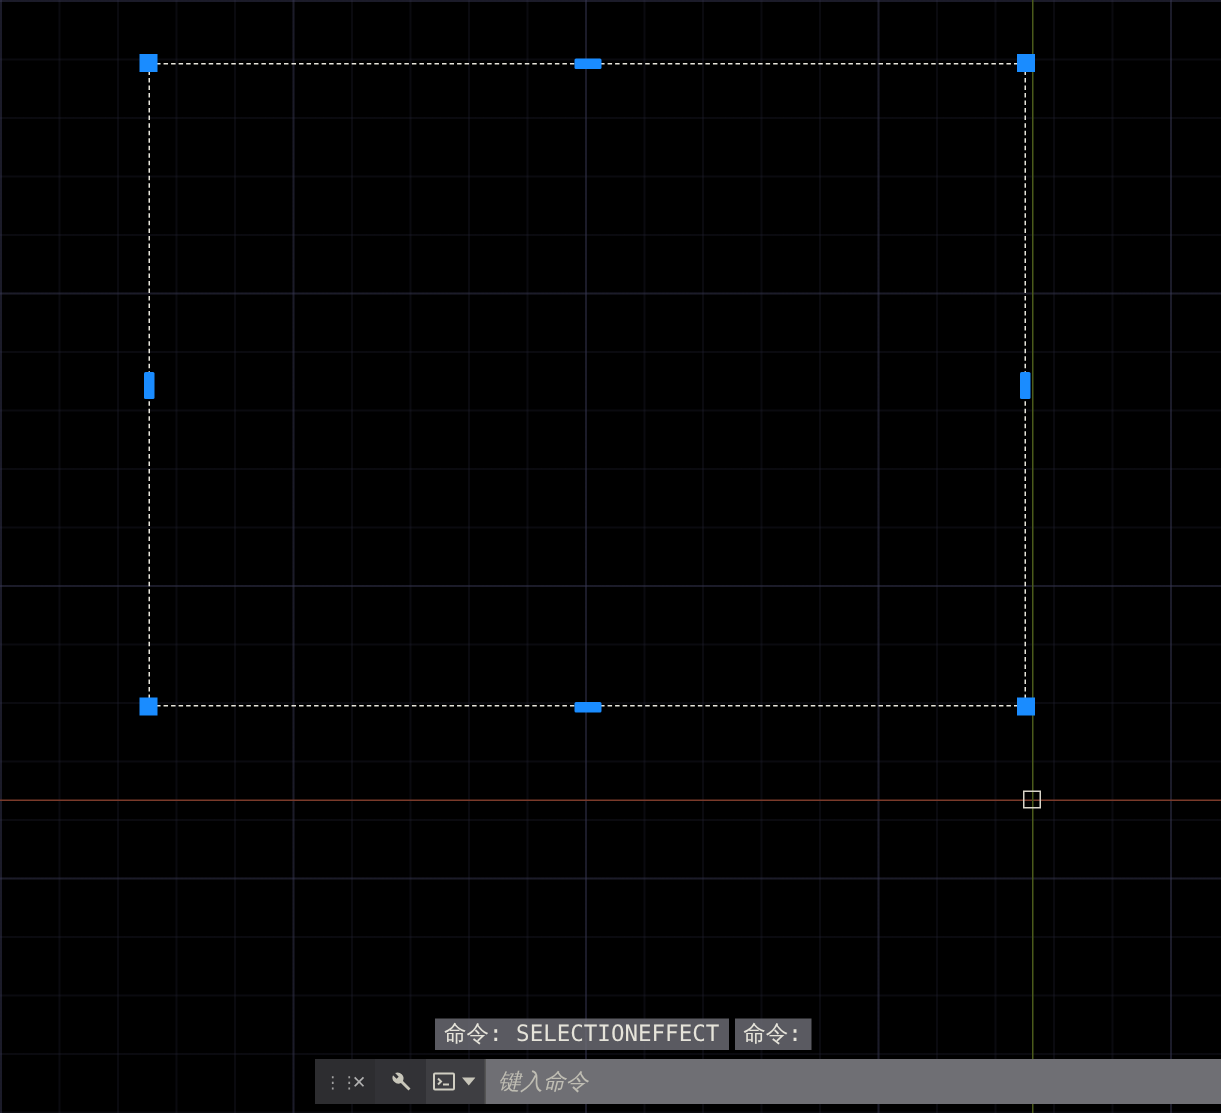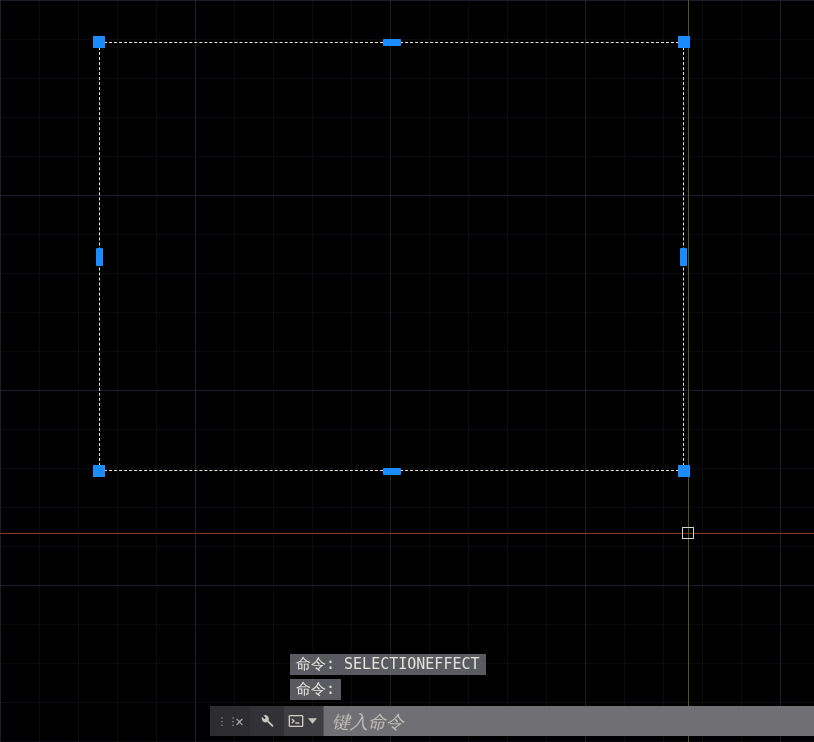--- a/index.html
+++ b/index.html
@@ -58,23 +58,22 @@
   }
   .grip.sq { width: 12px; height: 12px; }
   .grip.mh { width: 18px; height: 7px; border-radius: 1px; }
   .grip.mv { width: 7px; height: 18px; border-radius: 1px; }
 
   .cmd-history {
     position: absolute;
     left: 290px;
     bottom: 42px;
     display: flex;
-    flex-direction: column;
     gap: 4px;
-    align-items: flex-start;
+    align-items: center;
   }
   .cmd-line-bg {
     background: rgba(110,110,118,0.82);
     color: #e6e4da;
     font-size: 15px;
     line-height: 21px;
     padding: 0 6px 0 6px;
     white-space: pre;
     font-family: "Consolas","Microsoft YaHei",monospace;
   }
@@ -119,21 +118,21 @@
     flex: 1;
     display: flex; align-items:center;
     background: #6f6f74;
     padding-left: 8px;
   }
   .cmd-input {
     flex: 1;
     border: none;
     background: transparent;
     color: #d0cec2;
-    font-size: 18px;
+    font-size: 15px;
     font-style: italic;
     outline: none;
     font-family: "Microsoft YaHei","Consolas",monospace;
   }
   .cmd-input::placeholder { color: #c8c6ba; font-style: italic; opacity: 0.9; }
 
   svg.ico { width: 16px; height: 16px; }
 </style>
 </head>
 <body>

